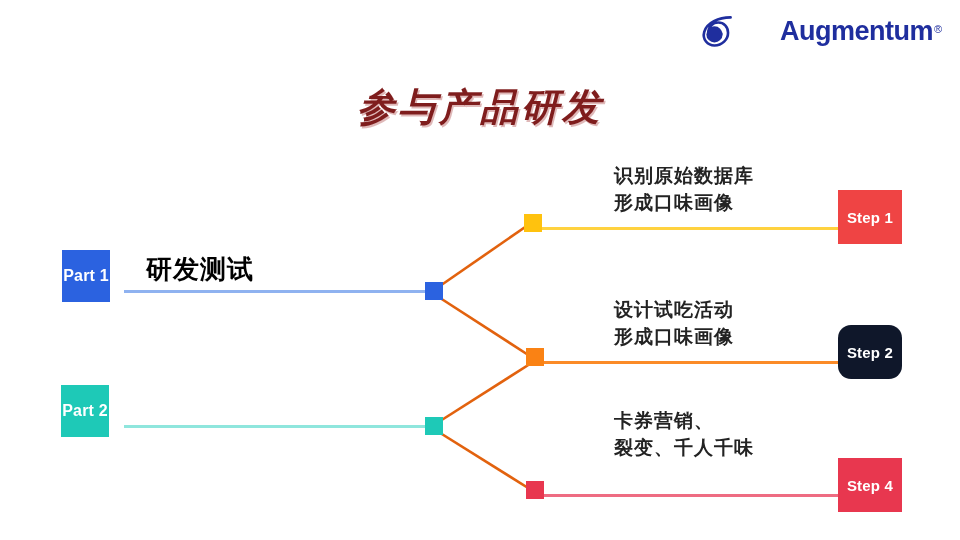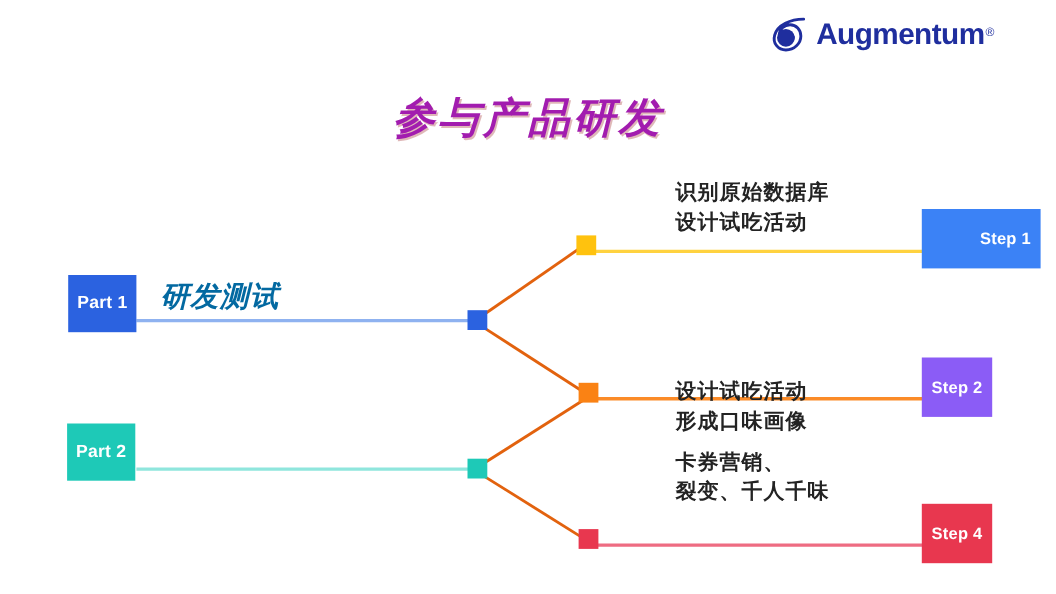--- a/index.html
+++ b/index.html
@@ -35,74 +35,74 @@
     height: 34px;
     flex: 0 0 auto;
   }
   #brand-name {
     font-size: 27px;
     font-weight: bold;
     color: #1F2E9E;
     letter-spacing: -0.5px;
     line-height: 1;
     white-space: nowrap;
+    margin-left: 38px;
   }
   #brand-reg {
     font-size: 11px;
     color: #1F2E9E;
     vertical-align: super;
     margin-left: 1px;
   }
 
   
   #slide-title {
     position: absolute;
     left: 0;
     top: 82px;
     width: 960px;
     text-align: center;
     font-size: 38px;
     font-weight: bold;
     font-style: italic;
-    color: #a21caf;
+    color: #7f1d1d;
     letter-spacing: 3px;
     text-shadow: 1.5px 1.5px 0 rgba(150,20,20,0.30);
     white-space: nowrap;
   }
 
   
   #wires {
     position: absolute;
     left: 0;
     top: 0;
     width: 960px;
     height: 540px;
     pointer-events: none;
   }
 
   
   .part-box {
     position: absolute;
-    width: 62px;
+    width: 48px;
     height: 52px;
     display: flex;
     align-items: center;
     justify-content: center;
     color: #ffffff;
     font-size: 16px;
     font-weight: bold;
     letter-spacing: 0.2px;
   }
   .part-label {
     position: absolute;
-    color: #0369a1;
+    color: #000000;
     font-weight: bold;
     white-space: nowrap;
     letter-spacing: 1px;
-    font-style: italic;
   }
 
   
   .step-box {
     position: absolute;
     width: 64px;
     height: 54px;
     display: flex;
     align-items: center;
     justify-content: center;
@@ -160,24 +160,24 @@
     <rect x="526" y="348" width="18" height="18" fill="#FA8214"></rect>
     <rect x="526" y="481" width="18" height="18" fill="#E8374F"></rect>
   </svg>
 
   <div class="part-box" style="left:62px; top:250px; background:#2B62E0;">Part 1</div>
   <div class="part-label" style="left:146px; top:252px; font-size:26px;">研发测试</div>
 
   <div class="part-box" style="left:61px; top:385px; background:#1EC9B7;">Part 2</div>
 
   <div class="step-text" style="left:614px; top:163px;">识别原始数据库
-设计试吃活动</div>
-  <div class="step-box" style="left:838px; top:190px; background:#3b82f6;padding-left:44px;">Step 1</div>
+形成口味画像</div>
+  <div class="step-box" style="left:838px; top:190px; background:#ef4444;">Step 1</div>
 
-  <div class="step-text" style="left:614px; top:297px;margin-top:47px;">设计试吃活动
+  <div class="step-text" style="left:614px; top:297px;">设计试吃活动
 形成口味画像</div>
-  <div class="step-box" style="left:838px; top:325px; background:#8b5cf6;">Step 2</div>
+  <div class="step-box" style="left:838px; top:325px; background:#0f172a;border-radius:13px;">Step 2</div>
 
   <div class="step-text" style="left:614px; top:408px;">卡券营销、
 裂变、千人千味</div>
   <div class="step-box" style="left:838px; top:458px; background:#E8374F;">Step 4</div>
 
 </div>
 
 </body></html>

